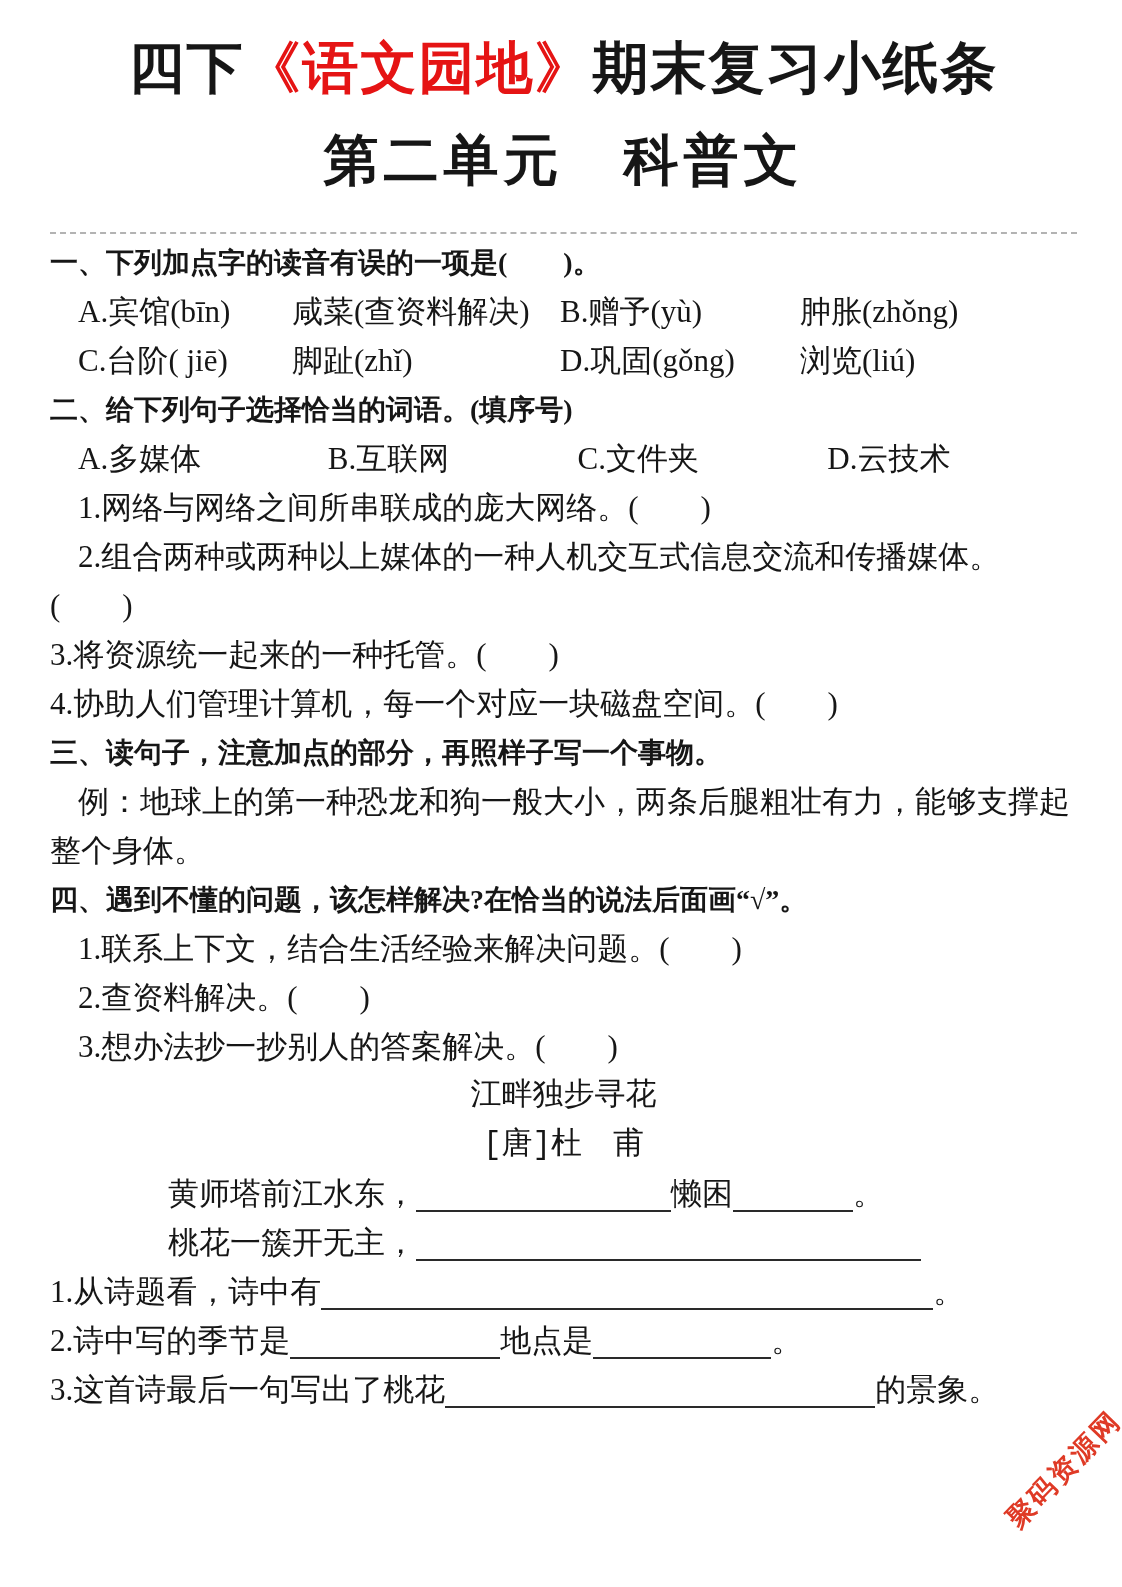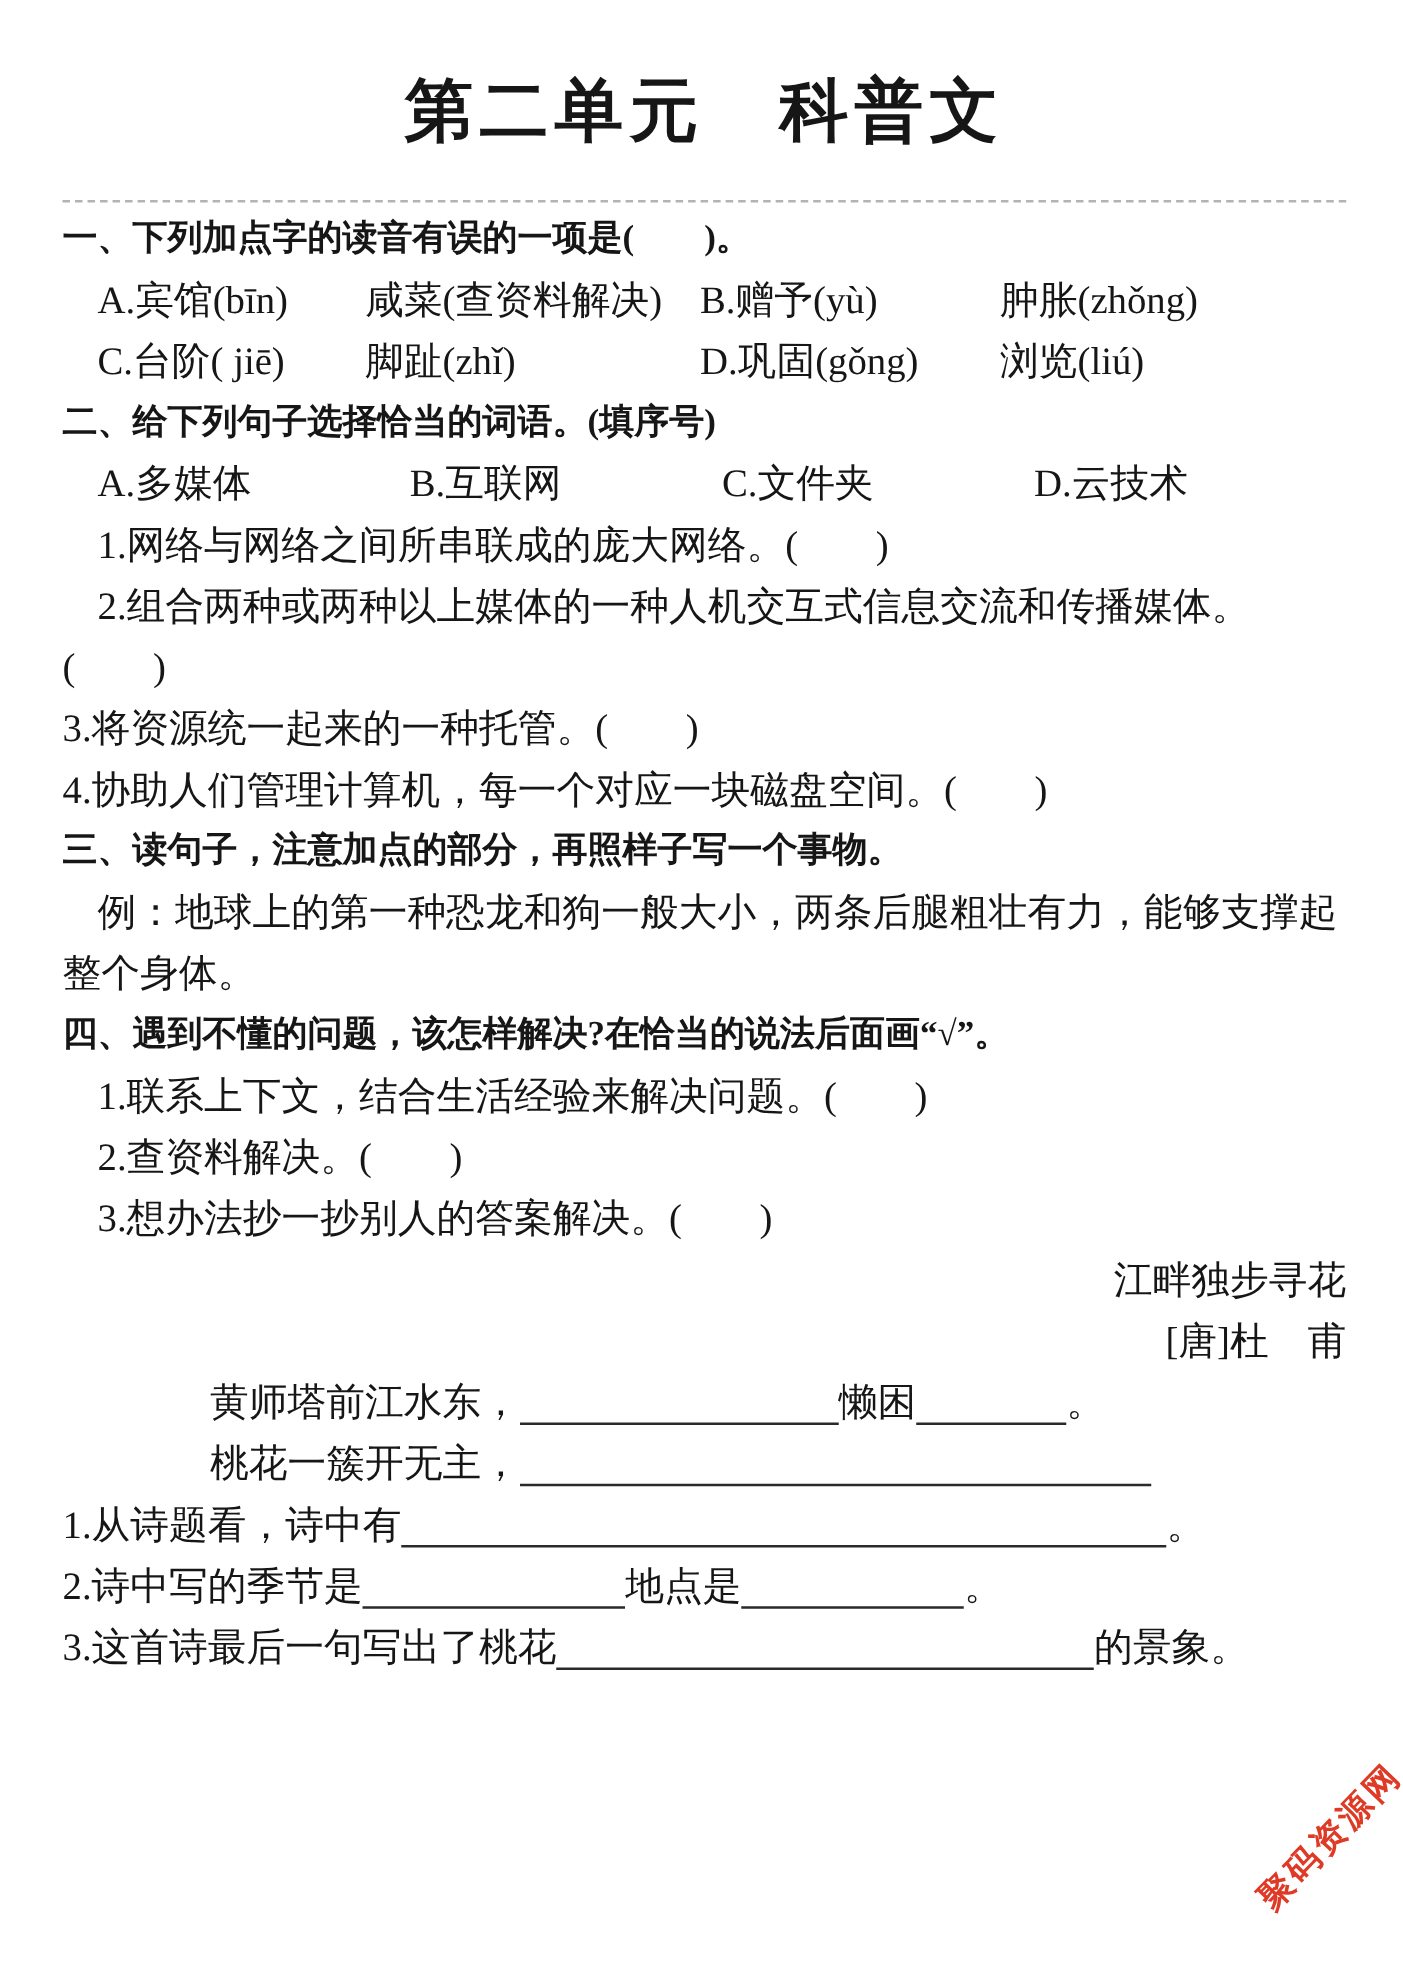--- a/index.html
+++ b/index.html
@@ -38,21 +38,21 @@
   .line { font-size:31px; line-height:49px; }
   .qhead { font-weight:bold; font-size:28px; }
   .ind { margin-left:28px; }
   .hang { text-indent:28px; }
   .row { display:flex; margin-left:28px; }
   .row .c1 { width:214px; }
   .row .c2 { width:268px; }
   .row .c3 { width:240px; }
   .opt4 { display:flex; margin-left:28px;align-items:center; }
   .opt4 span { width:253px; }
-  .center { text-align:right; }
+  .center { text-align:center;font-family:Liberation Mono, monospace; }
   .poemline { margin-left:118px; }
   .bl {
     display:inline-block;
     border-bottom:2px solid #2a2a2a;
     height:38px;
     vertical-align:-8px;
   }
   .bl-a { width:255px; }
   .bl-b { width:120px; }
   .bl-c { width:505px; }
@@ -70,20 +70,21 @@
     font-weight:bold;
     letter-spacing:3px;
     white-space:nowrap;
   }
 </style>
 </head>
 <body>
 
 <div class="page">
 
+  <h1 class="title"><span>四下</span><span class="red">《语文园地》</span><span>期末复习小纸条</span></h1>
 
   <h2 class="subtitle">第二单元　科普文</h2>
 
   <hr class="sep">
 
   <div class="line qhead">一、下列加点字的读音有误的一项是(　　)。</div>
   <div class="line row">
     <span class="c1">A.宾馆(bīn)</span>
     <span class="c2">咸菜(查资料解决)</span>
     <span class="c3">B.赠予(yù)</span>

